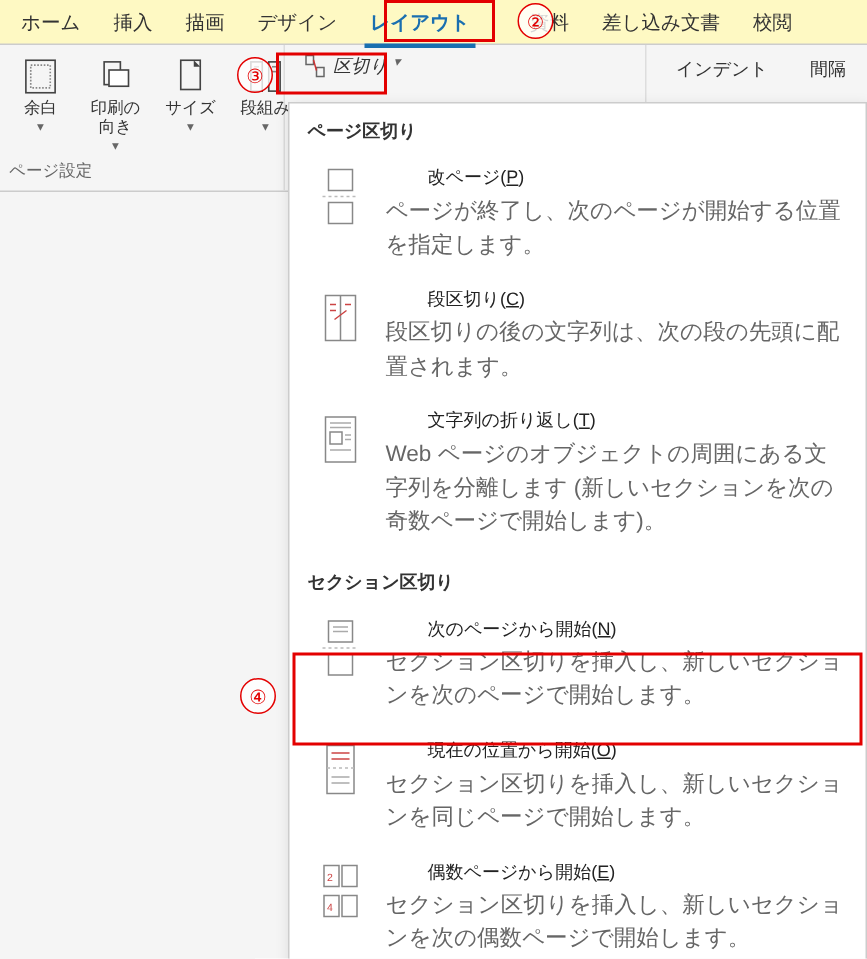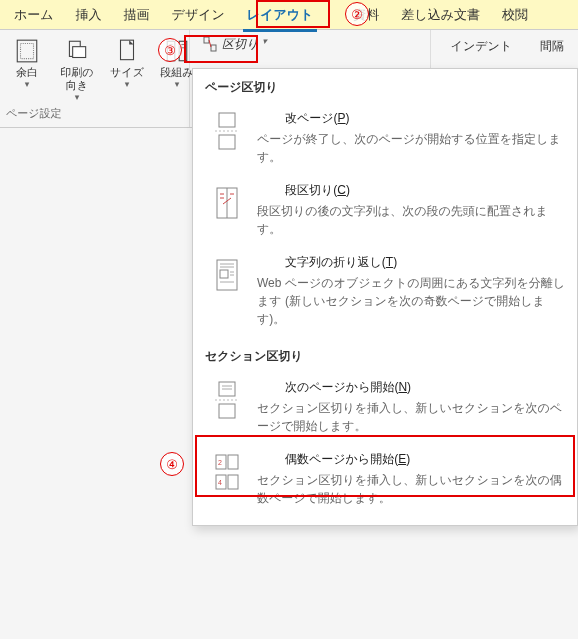--- a/index.html
+++ b/index.html
@@ -124,21 +124,21 @@
   }
   .dd-text { flex: 1; }
   .dd-title {
     font-size: 12px;
     color: #222;
     margin-bottom: 3px;
     margin-left: 28px;
   }
   .dd-title .hotkey { text-decoration: underline; }
   .dd-desc {
-    font-size: 12px;
+    font-size: 15px;
     color: #666;
     line-height: 1.5;
   }
   .annot {
     position: absolute;
     border: 2px solid #e30000;
     pointer-events: none;
     z-index: 20;
   }
   .annot-circle {
@@ -293,20 +293,34 @@
         <line x1="11" y1="5" x2="21" y2="5" stroke="#aaa"></line>
         <line x1="11" y1="8" x2="21" y2="8" stroke="#aaa"></line>
         <line x1="4" y1="19" x2="28" y2="19" stroke="#bbb" stroke-dasharray="2 2"></line>
       </svg>
     <div class="dd-text">
       <div class="dd-title"><span>次のページから開始(</span><span class="hotkey">N</span><span>)</span></div>
       <div class="dd-desc">セクション区切りを挿入し、新しいセクションを次のページで開始します。</div>
     </div>
   </div>
 
+  <div class="dd-item">
+    <svg class="dd-icon" viewBox="0 0 32 38">
+        <rect x="7" y="3" width="18" height="32" fill="none" stroke="#888"></rect>
+        <line x1="10" y1="8" x2="22" y2="8" stroke="#c44"></line>
+        <line x1="10" y1="12" x2="22" y2="12" stroke="#c44"></line>
+        <line x1="7" y1="18" x2="25" y2="18" stroke="#bbb" stroke-dasharray="2 2"></line>
+        <line x1="10" y1="24" x2="22" y2="24" stroke="#aaa"></line>
+        <line x1="10" y1="28" x2="22" y2="28" stroke="#aaa"></line>
+      </svg>
+    <div class="dd-text">
+      <div class="dd-title"><span>現在の位置から開始(</span><span class="hotkey">O</span><span>)</span></div>
+      <div class="dd-desc">セクション区切りを挿入し、新しいセクションを同じページで開始します。</div>
+    </div>
+  </div>
 
   <div class="dd-item">
     <svg class="dd-icon" viewBox="0 0 32 38">
         <rect x="5" y="2" width="10" height="14" fill="none" stroke="#888"></rect>
         <text x="7" y="12" font-size="7" fill="#c44">2</text>
         <rect x="17" y="2" width="10" height="14" fill="none" stroke="#888"></rect>
         <rect x="5" y="22" width="10" height="14" fill="none" stroke="#888"></rect>
         <text x="7" y="32" font-size="7" fill="#c44">4</text>
         <rect x="17" y="22" width="10" height="14" fill="none" stroke="#888"></rect>
       </svg>

